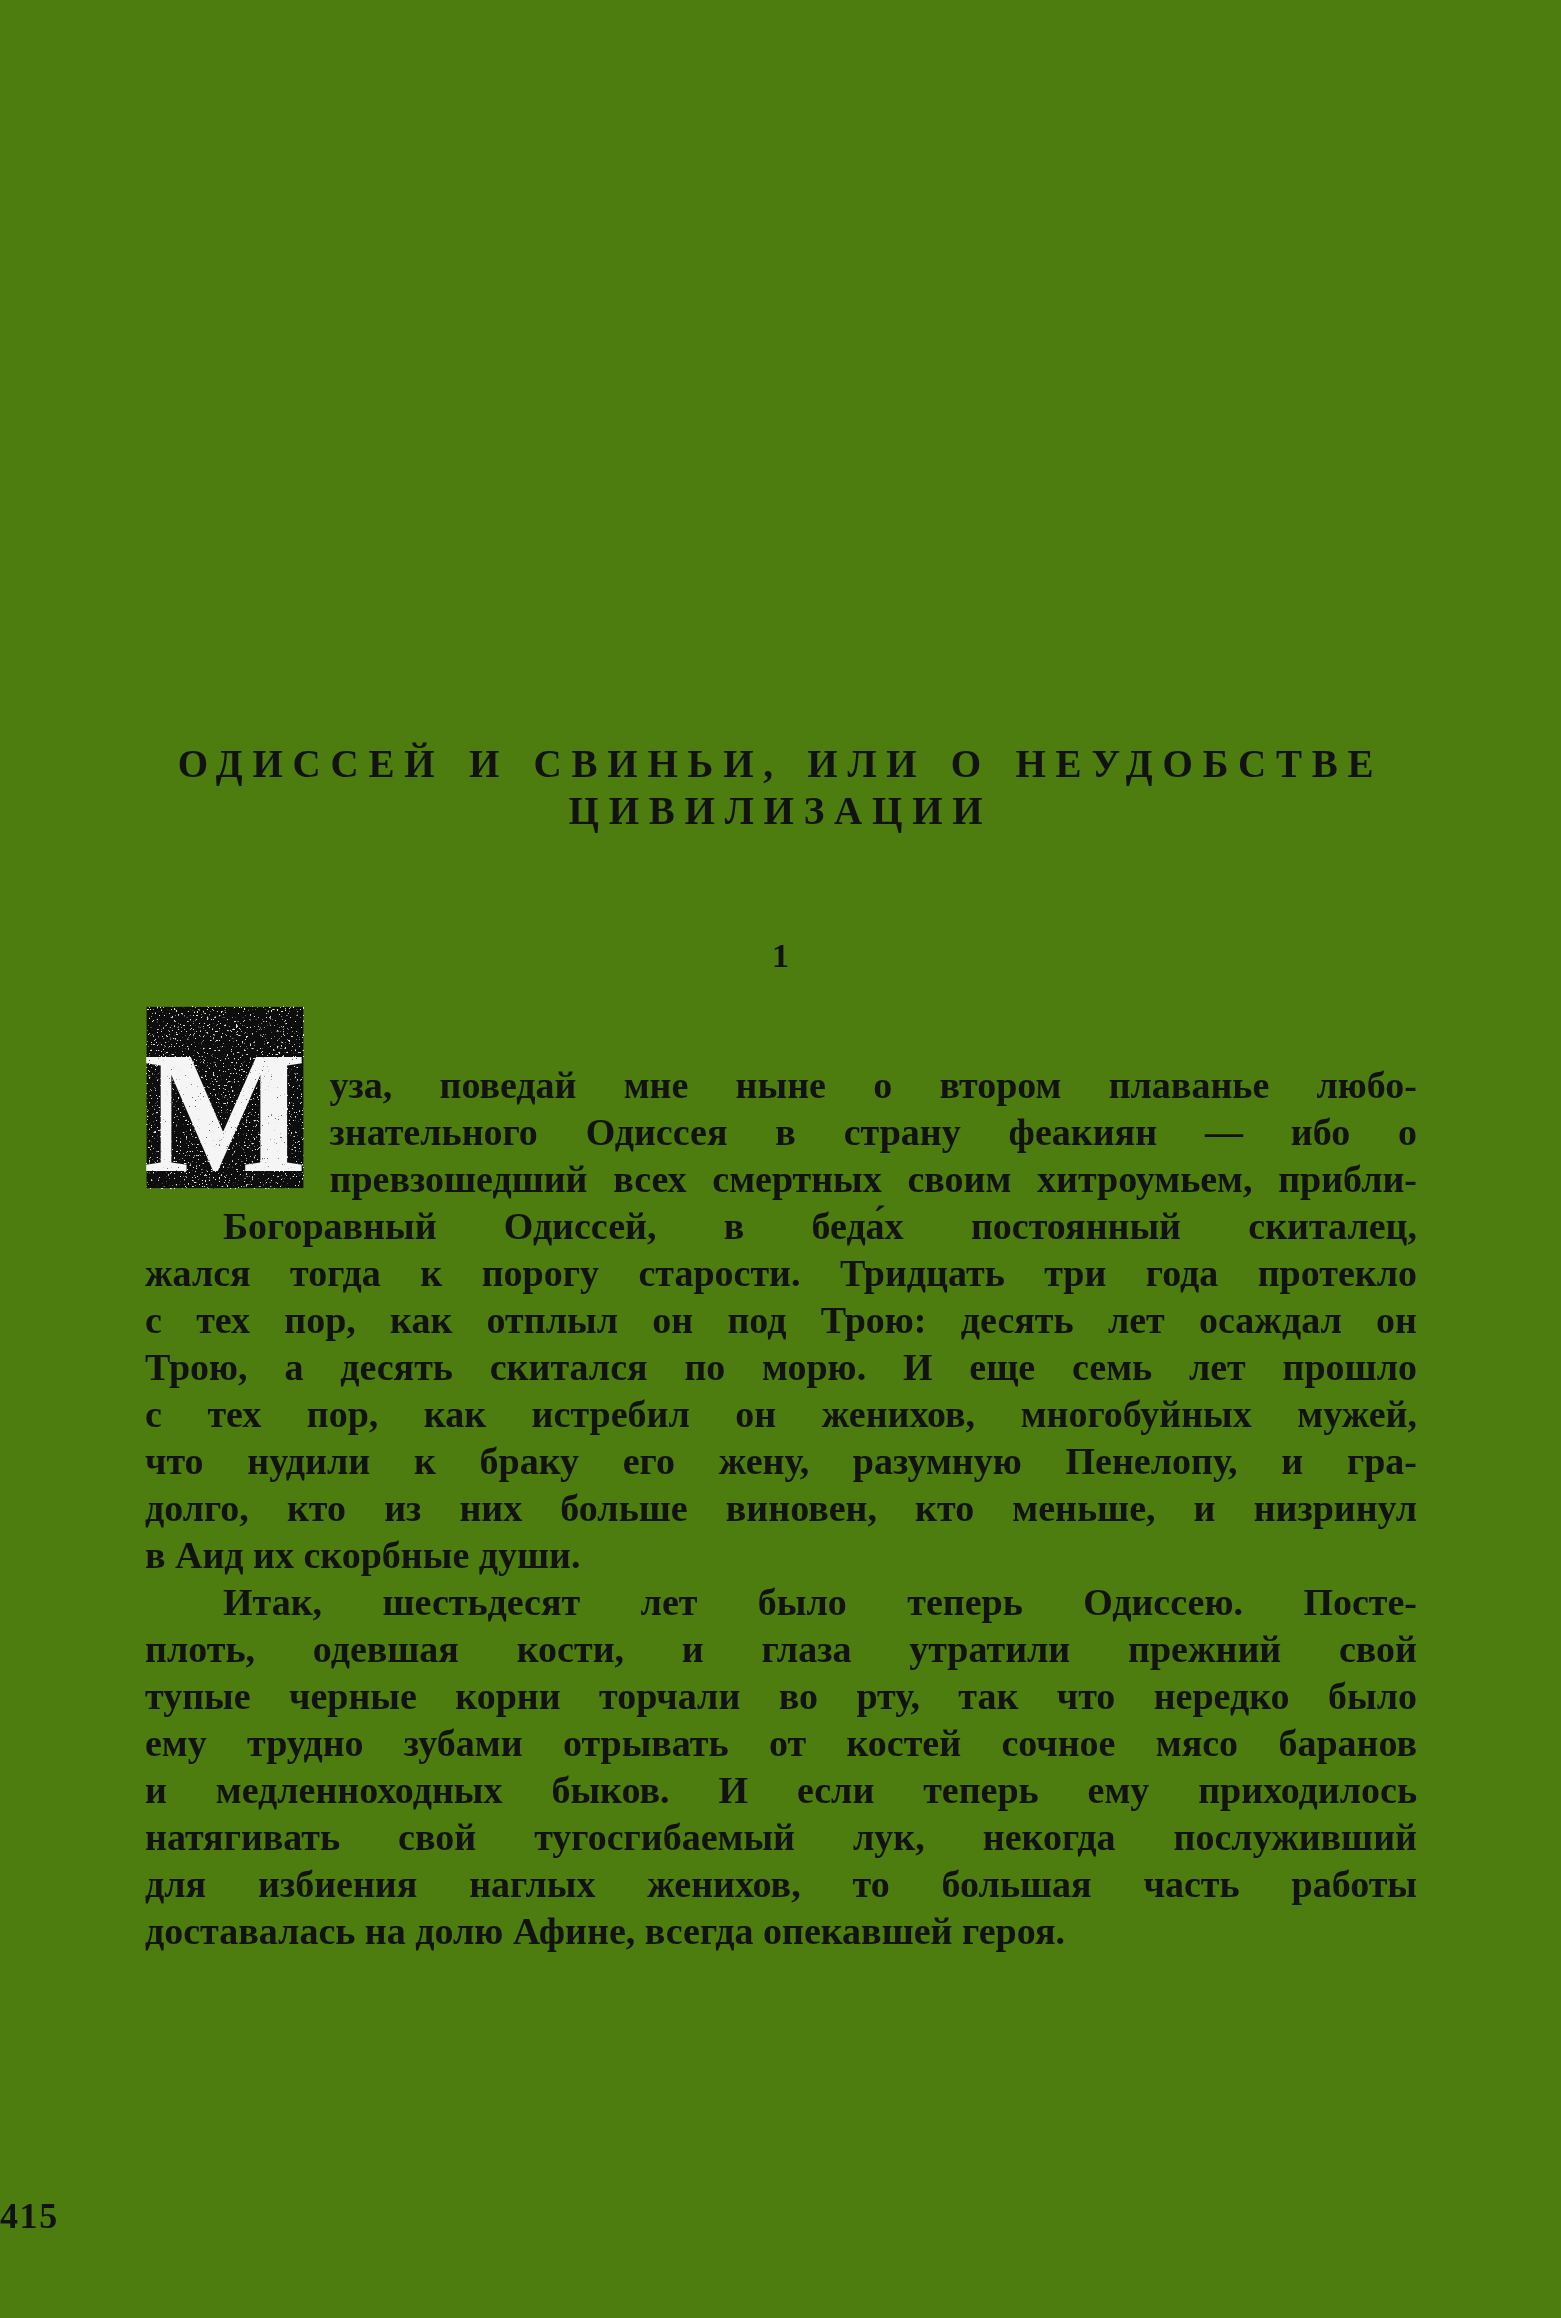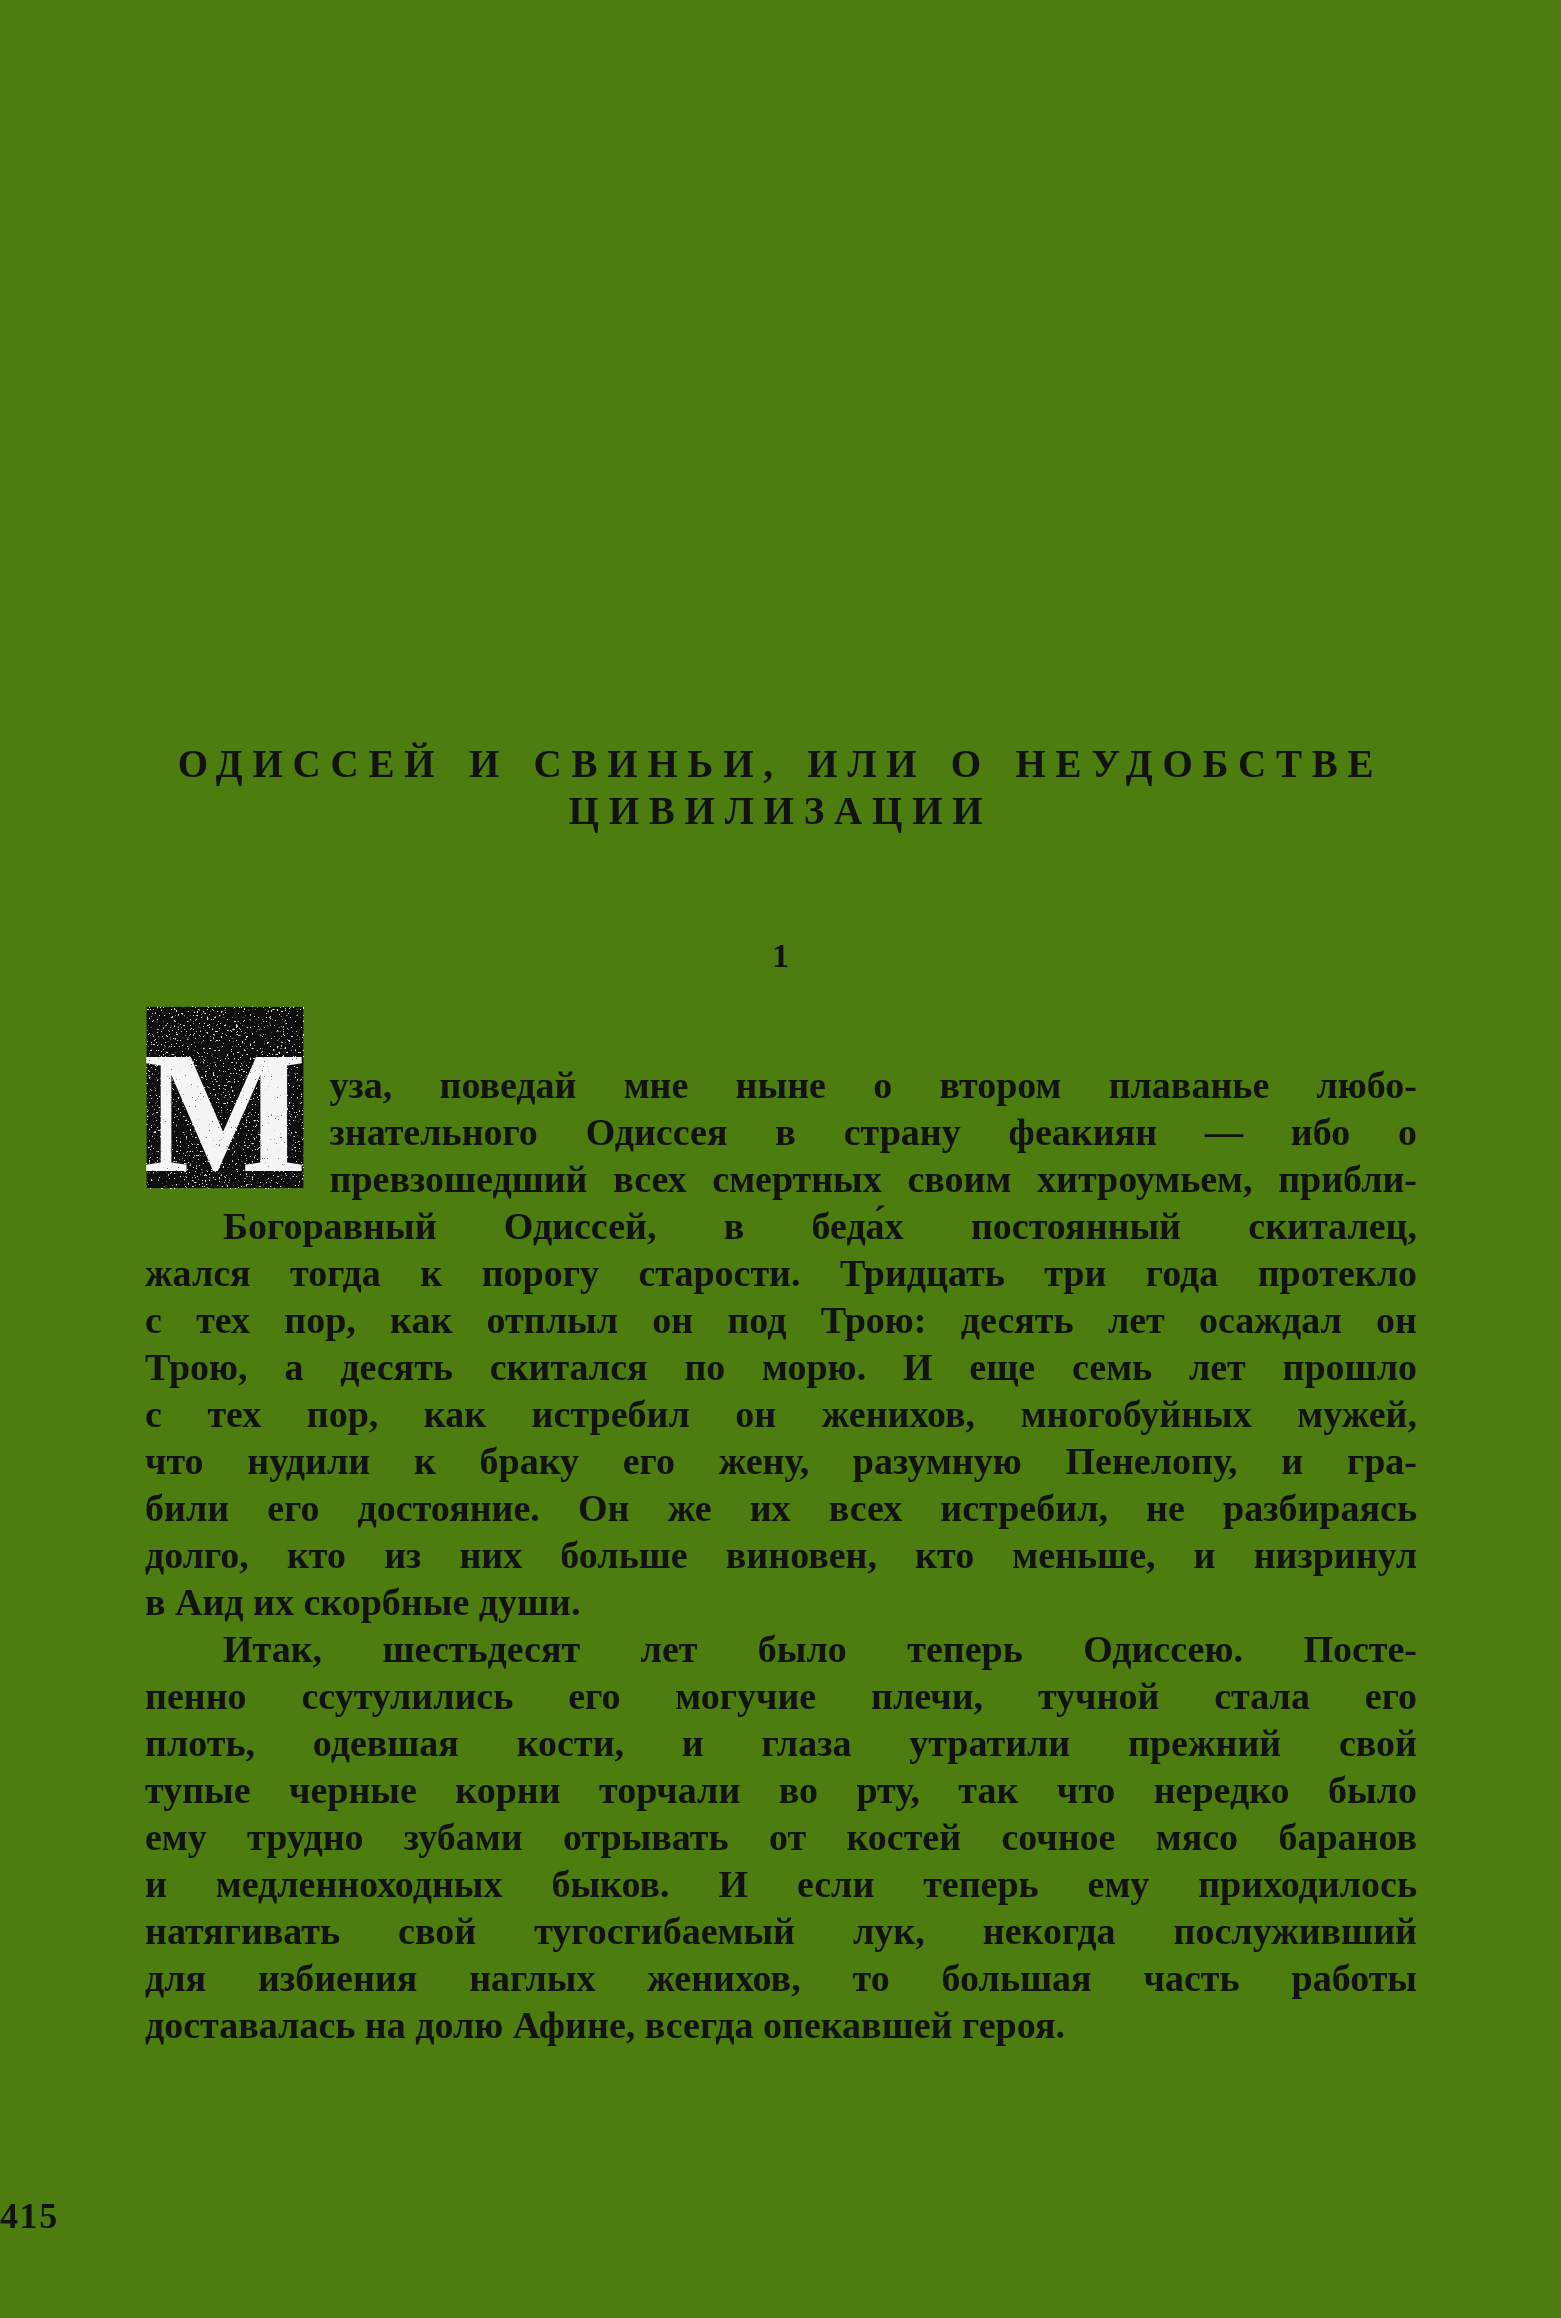--- a/index.html
+++ b/index.html
@@ -122,28 +122,26 @@
       </div>
 
     <div class="paragraph">
         <div class="line">превзошедший всех смертных своим хитроумьем, прибли-</div>
         <div class="line indent-line">Богоравный Одиссей, в беда́х постоянный скиталец,</div>
         <div class="line">жался тогда к порогу старости. Тридцать три года протекло</div>
         <div class="line">с тех пор, как отплыл он под Трою: десять лет осаждал он</div>
         <div class="line">Трою, а десять скитался по морю. И еще семь лет прошло</div>
         <div class="line">с тех пор, как истребил он женихов, многобуйных мужей,</div>
         <div class="line">что нудили к браку его жену, разумную Пенелопу, и гра-</div>
-        <div class="line">били его достояние. Он же их всех истребил, не разбираясь</div>
         <div class="line">долго, кто из них больше виновен, кто меньше, и низринул</div>
         <div class="line last">в Аид их скорбные души.</div>
       </div>
 
     <div class="paragraph">
         <div class="line indent-line">Итак, шестьдесят лет было теперь Одиссею. Посте-</div>
-        <div class="line">пенно ссутулились его могучие плечи, тучной стала его</div>
         <div class="line">плоть, одевшая кости, и глаза утратили прежний свой</div>
         <div class="line">тупые черные корни торчали во рту, так что нередко было</div>
         <div class="line">ему трудно зубами отрывать от костей сочное мясо баранов</div>
         <div class="line">и медленноходных быков. И если теперь ему приходилось</div>
         <div class="line">натягивать свой тугосгибаемый лук, некогда послуживший</div>
         <div class="line">для избиения наглых женихов, то большая часть работы</div>
         <div class="line last">доставалась на долю Афине, всегда опекавшей героя.</div>
       </div>
 
   </main>

